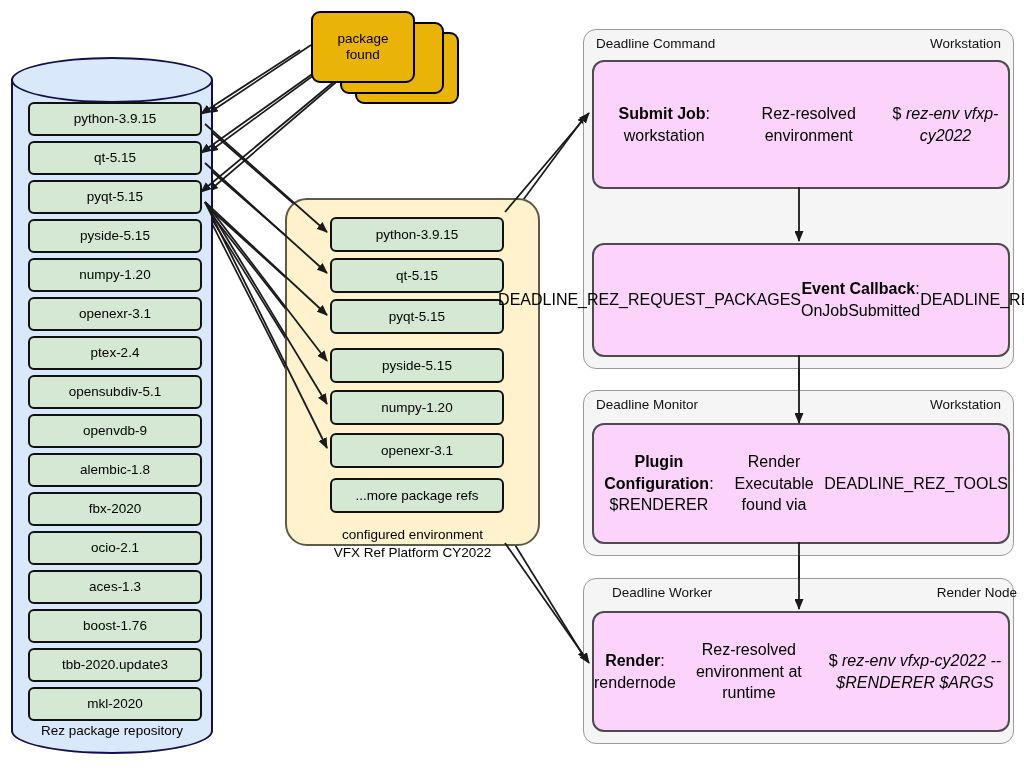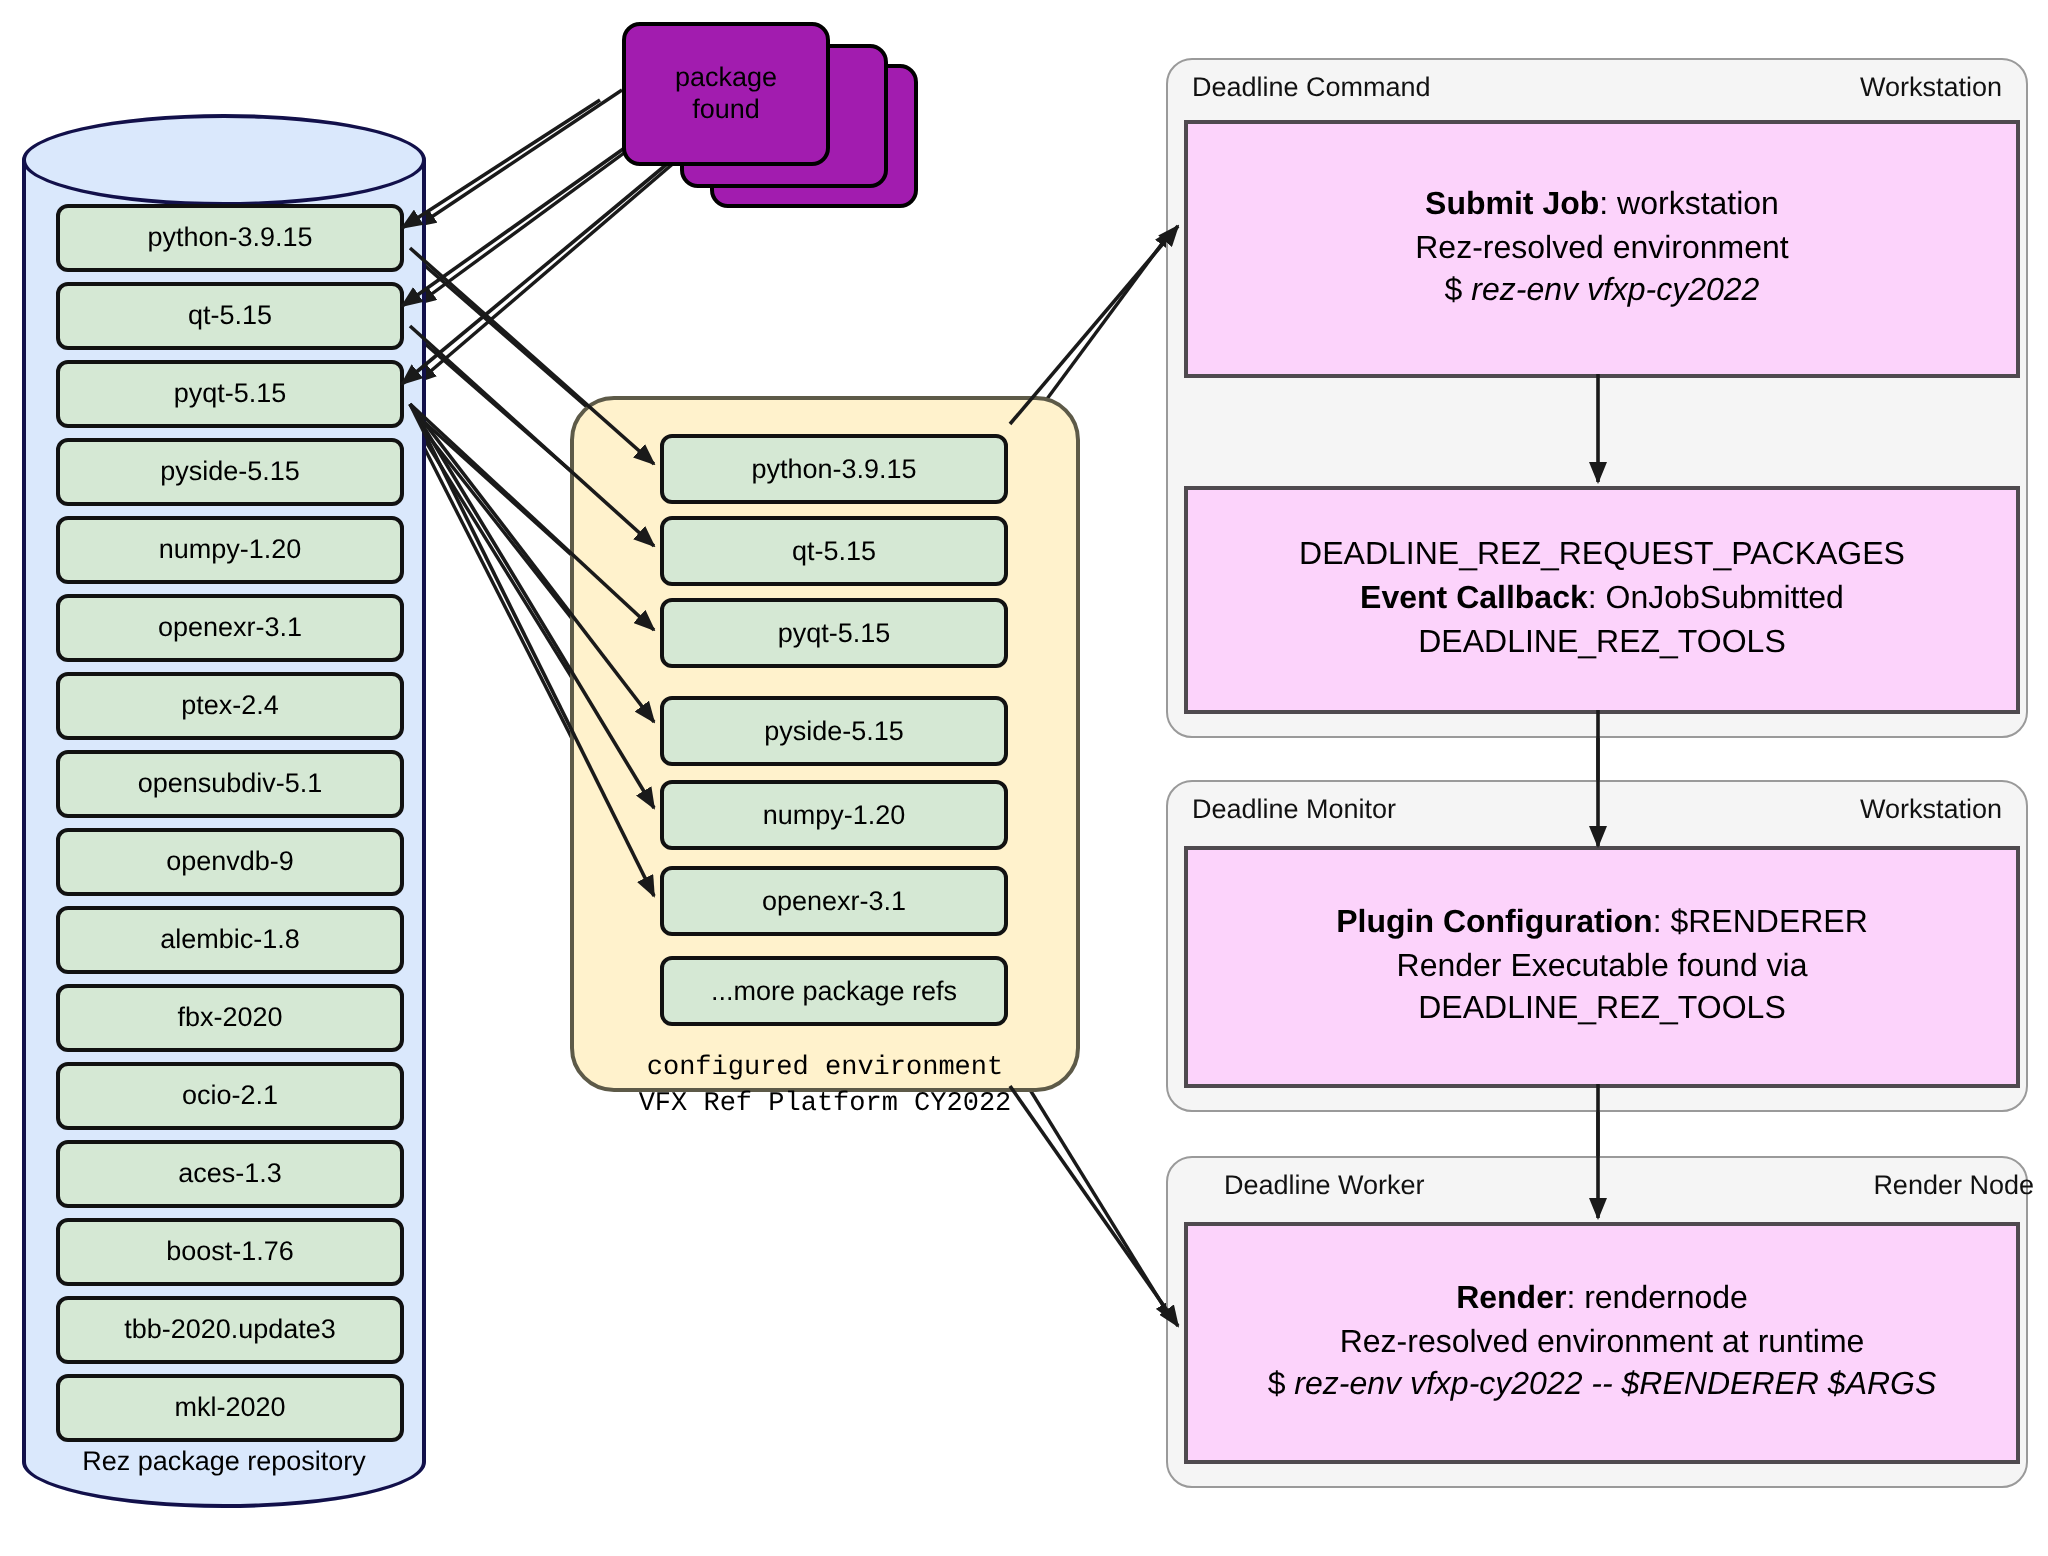--- a/index.html
+++ b/index.html
@@ -22,44 +22,44 @@
             border-radius:50%;clip-path:inset(0 0 0 0);}
 
   .pkg{position:absolute;z-index:2;left:28px;width:170px;height:30px;
        background:#d5e8d4;border:2px solid #111111;border-radius:6px;
        display:flex;align-items:center;justify-content:center;
        font-size:13.5px;line-height:1;}
   .repo-label{position:absolute;z-index:2;left:11px;width:202px;top:723px;
               text-align:center;font-size:13.5px;}
 
   
-  .psrc{position:absolute;z-index:2;width:100px;height:68px;background:#a21caf;
+  .psrc{position:absolute;z-index:2;width:100px;height:68px;background:#eab308;
         border:2.5px solid #000;border-radius:9px;
         display:flex;align-items:center;justify-content:center;text-align:center;
         font-size:13.5px;line-height:1.22;}
   .psrc3{left:355px;top:32px;z-index:2;}
   .psrc2{left:340px;top:22px;z-index:3;}
   .psrc1{left:311px;top:11px;z-index:4;}
 
   
   .envbox{left:285px;top:198px;width:255px;height:348px;background:#fff2cc;
           border:2px solid #5d5a48;border-radius:22px;}
   .envpkg{position:absolute;z-index:2;left:330px;width:170px;height:31px;
           background:#d5e8d4;border:2px solid #111;border-radius:6px;
           display:flex;align-items:center;justify-content:center;
           font-size:13.5px;}
   .envcap{position:absolute;z-index:2;left:285px;width:255px;text-align:center;
-          font-size:13.5px;line-height:1.35;font-family:Liberation Mono, monospace;}
+          font-size:13.5px;line-height:1.35;}
 
   
   .panel{background:#f5f5f5;border:1.6px solid #9a9a9a;border-radius:13px;}
   .panel-hdr{position:absolute;z-index:2;display:flex;justify-content:space-between;
              font-size:13.5px;color:#111;}
   .pinkbox{position:absolute;z-index:2;background:#fcd3fb;border:2px solid #4f4a4f;
-           border-radius:0;display:flex;flex-direction:column;
+           border-radius:12px;display:flex;flex-direction:row;
            align-items:center;justify-content:center;text-align:center;
            font-size:16px;line-height:1.36;}
   .pinkbox b{font-weight:bold;}
   .ital{font-style:italic;}
 </style>
 </head>
 <body>
 
 <div id="stage">
 

